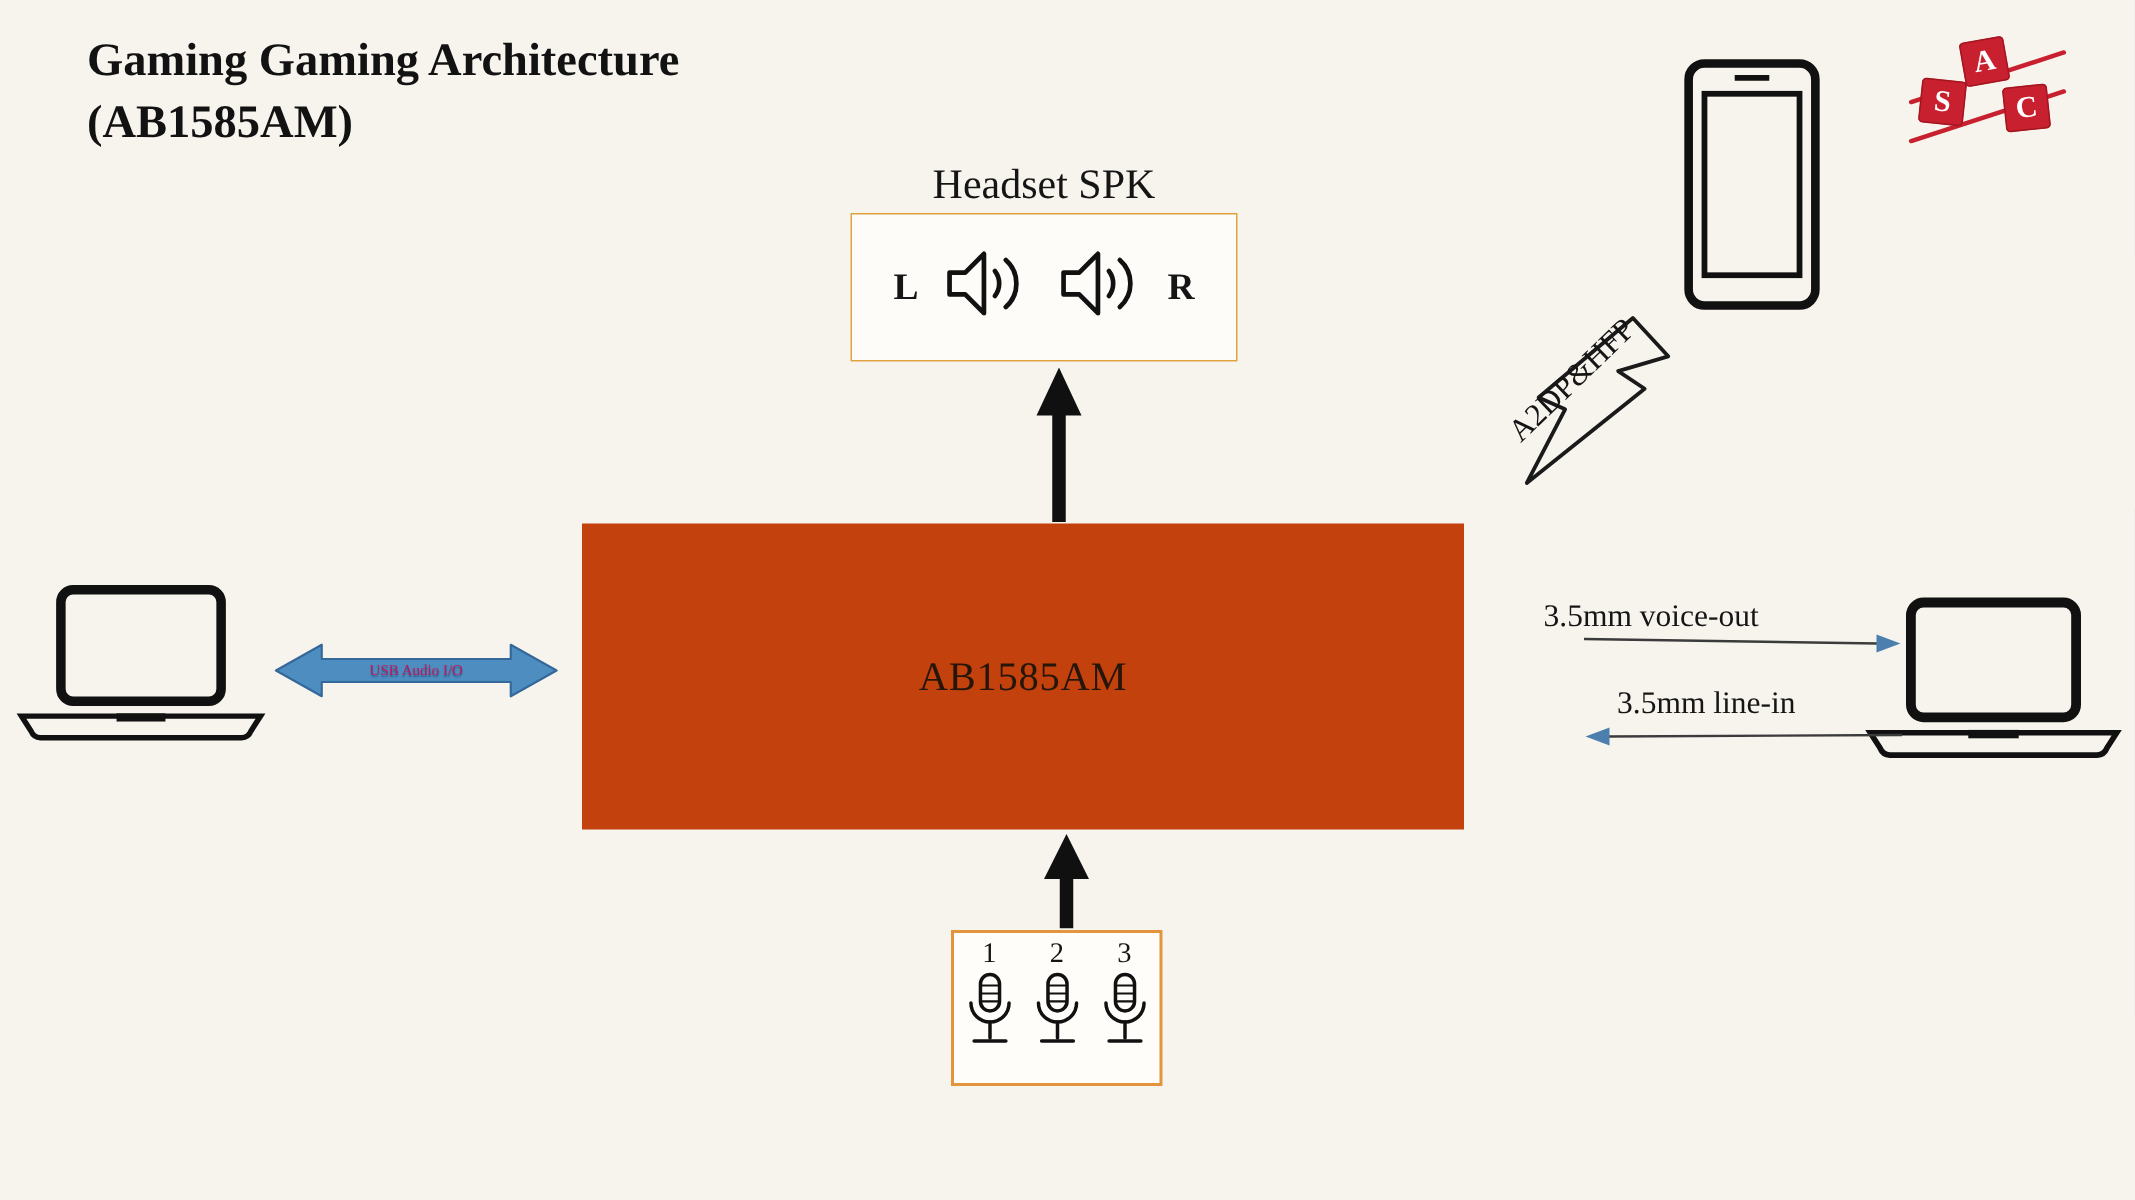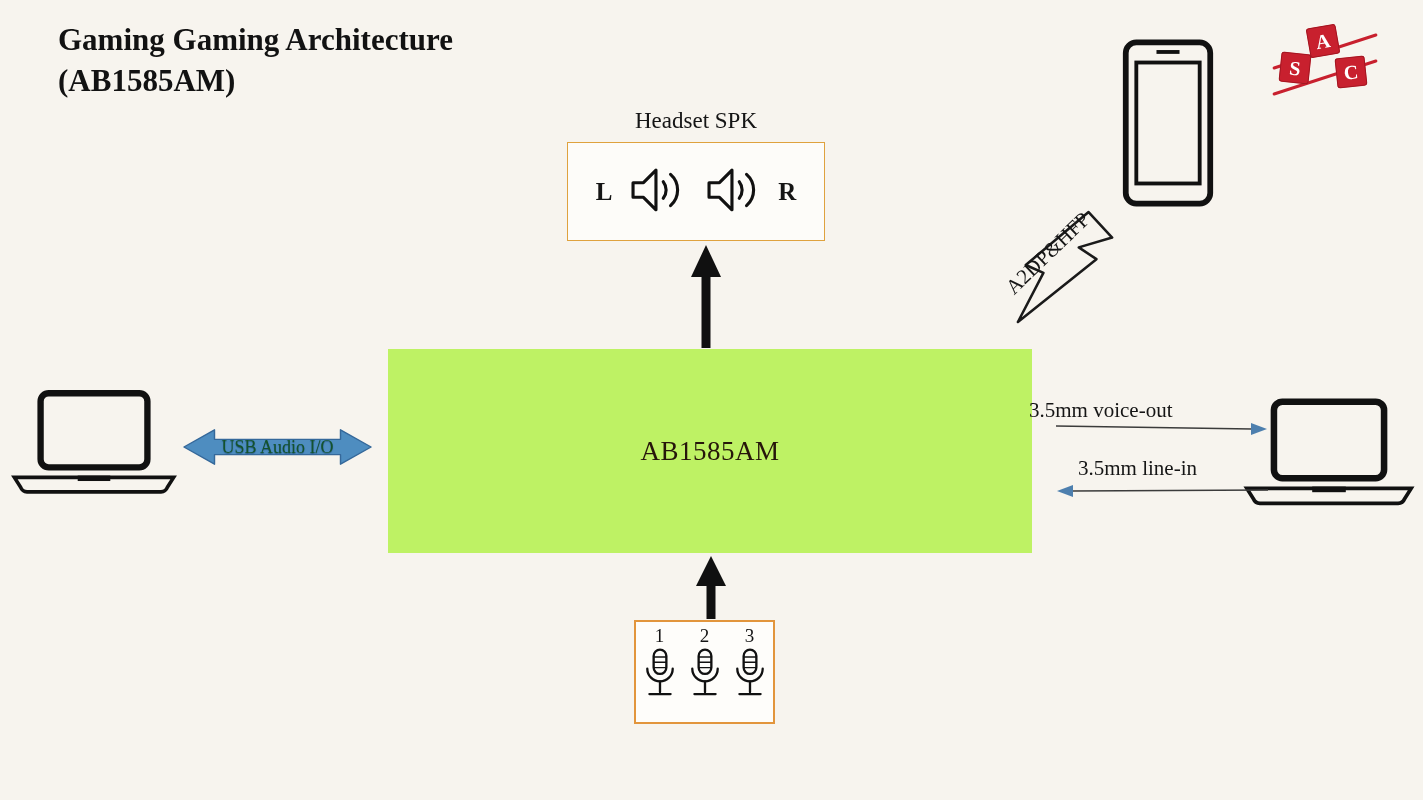--- a/index.html
+++ b/index.html
@@ -8,32 +8,32 @@
     position:relative; width:1423px; height:800px;
     background:#f7f4ee; overflow:hidden;
     font-family:"Liberation Serif", serif; color:#151515;
   }
   .abs { position:absolute; }
 
   
   .title { left:58px; top:20px; font-size:31px; font-weight:bold; line-height:1.32; color:#121212; }
 
   
-  .spk-label { left:567px; top:108px; width:258px; text-align:center; font-size:23px; }
+  .spk-label { left:567px; top:108px; width:258px; text-align:center; font-size:28px; }
   .spk-box {
     left:567px; top:142px; width:258px; height:99px;
     border:1.5px solid #dfa23e; background:#fdfcf9;
     display:flex; align-items:center; justify-content:center; gap:14px;
   }
   .spk-side { font-size:25px; font-weight:bold; }
 
   
   .chip {
-    left:388px; top:349px; width:644px; height:204px;
-    background:#bef264;
+    left:388px; top:349px; width:588px; height:204px;
+    background:#c2410c;
     display:flex; align-items:center; justify-content:center;
     font-size:27px; color:#26160a; letter-spacing:0.5px;
   }
 
   
   .arrow-up-1 { left:683px; top:245px; width:46px; height:103px; }
   .arrow-up-2 { left:688px; top:556px; width:46px; height:63px; }
 
   
   .mic-box {
@@ -43,21 +43,21 @@
   }
   .mic-unit { display:flex; flex-direction:column; align-items:center; }
   .mic-num { font-size:19px; line-height:22px; }
   .mic-caption { left:527px; top:742px; width:400px; text-align:center; font-size:23px; }
 
   
   .usb-arrow { left:177px; top:426px; width:201px; height:42px; }
   .usb-label {
     left:177px; top:426px; width:201px; height:42px;
     display:flex; align-items:center; justify-content:center;
-    font-size:18px; color:#14532d; text-shadow:0 1px 1px #2a5a85;
+    font-size:10px; color:#be185d; text-shadow:0 1px 1px #2a5a85;
   }
 
   
   .laptop-left { left:8px; top:386px; width:172px; height:114px; }
   .laptop-right { left:1240px; top:397px; width:178px; height:112px; }
   .phone { left:1120px; top:36px; width:96px; height:174px; }
 
   
   .voice-out-label { left:1029px; top:398px; font-size:21px; }
   .voice-out-arrow { left:1056px; top:421px; width:212px; height:16px; }

